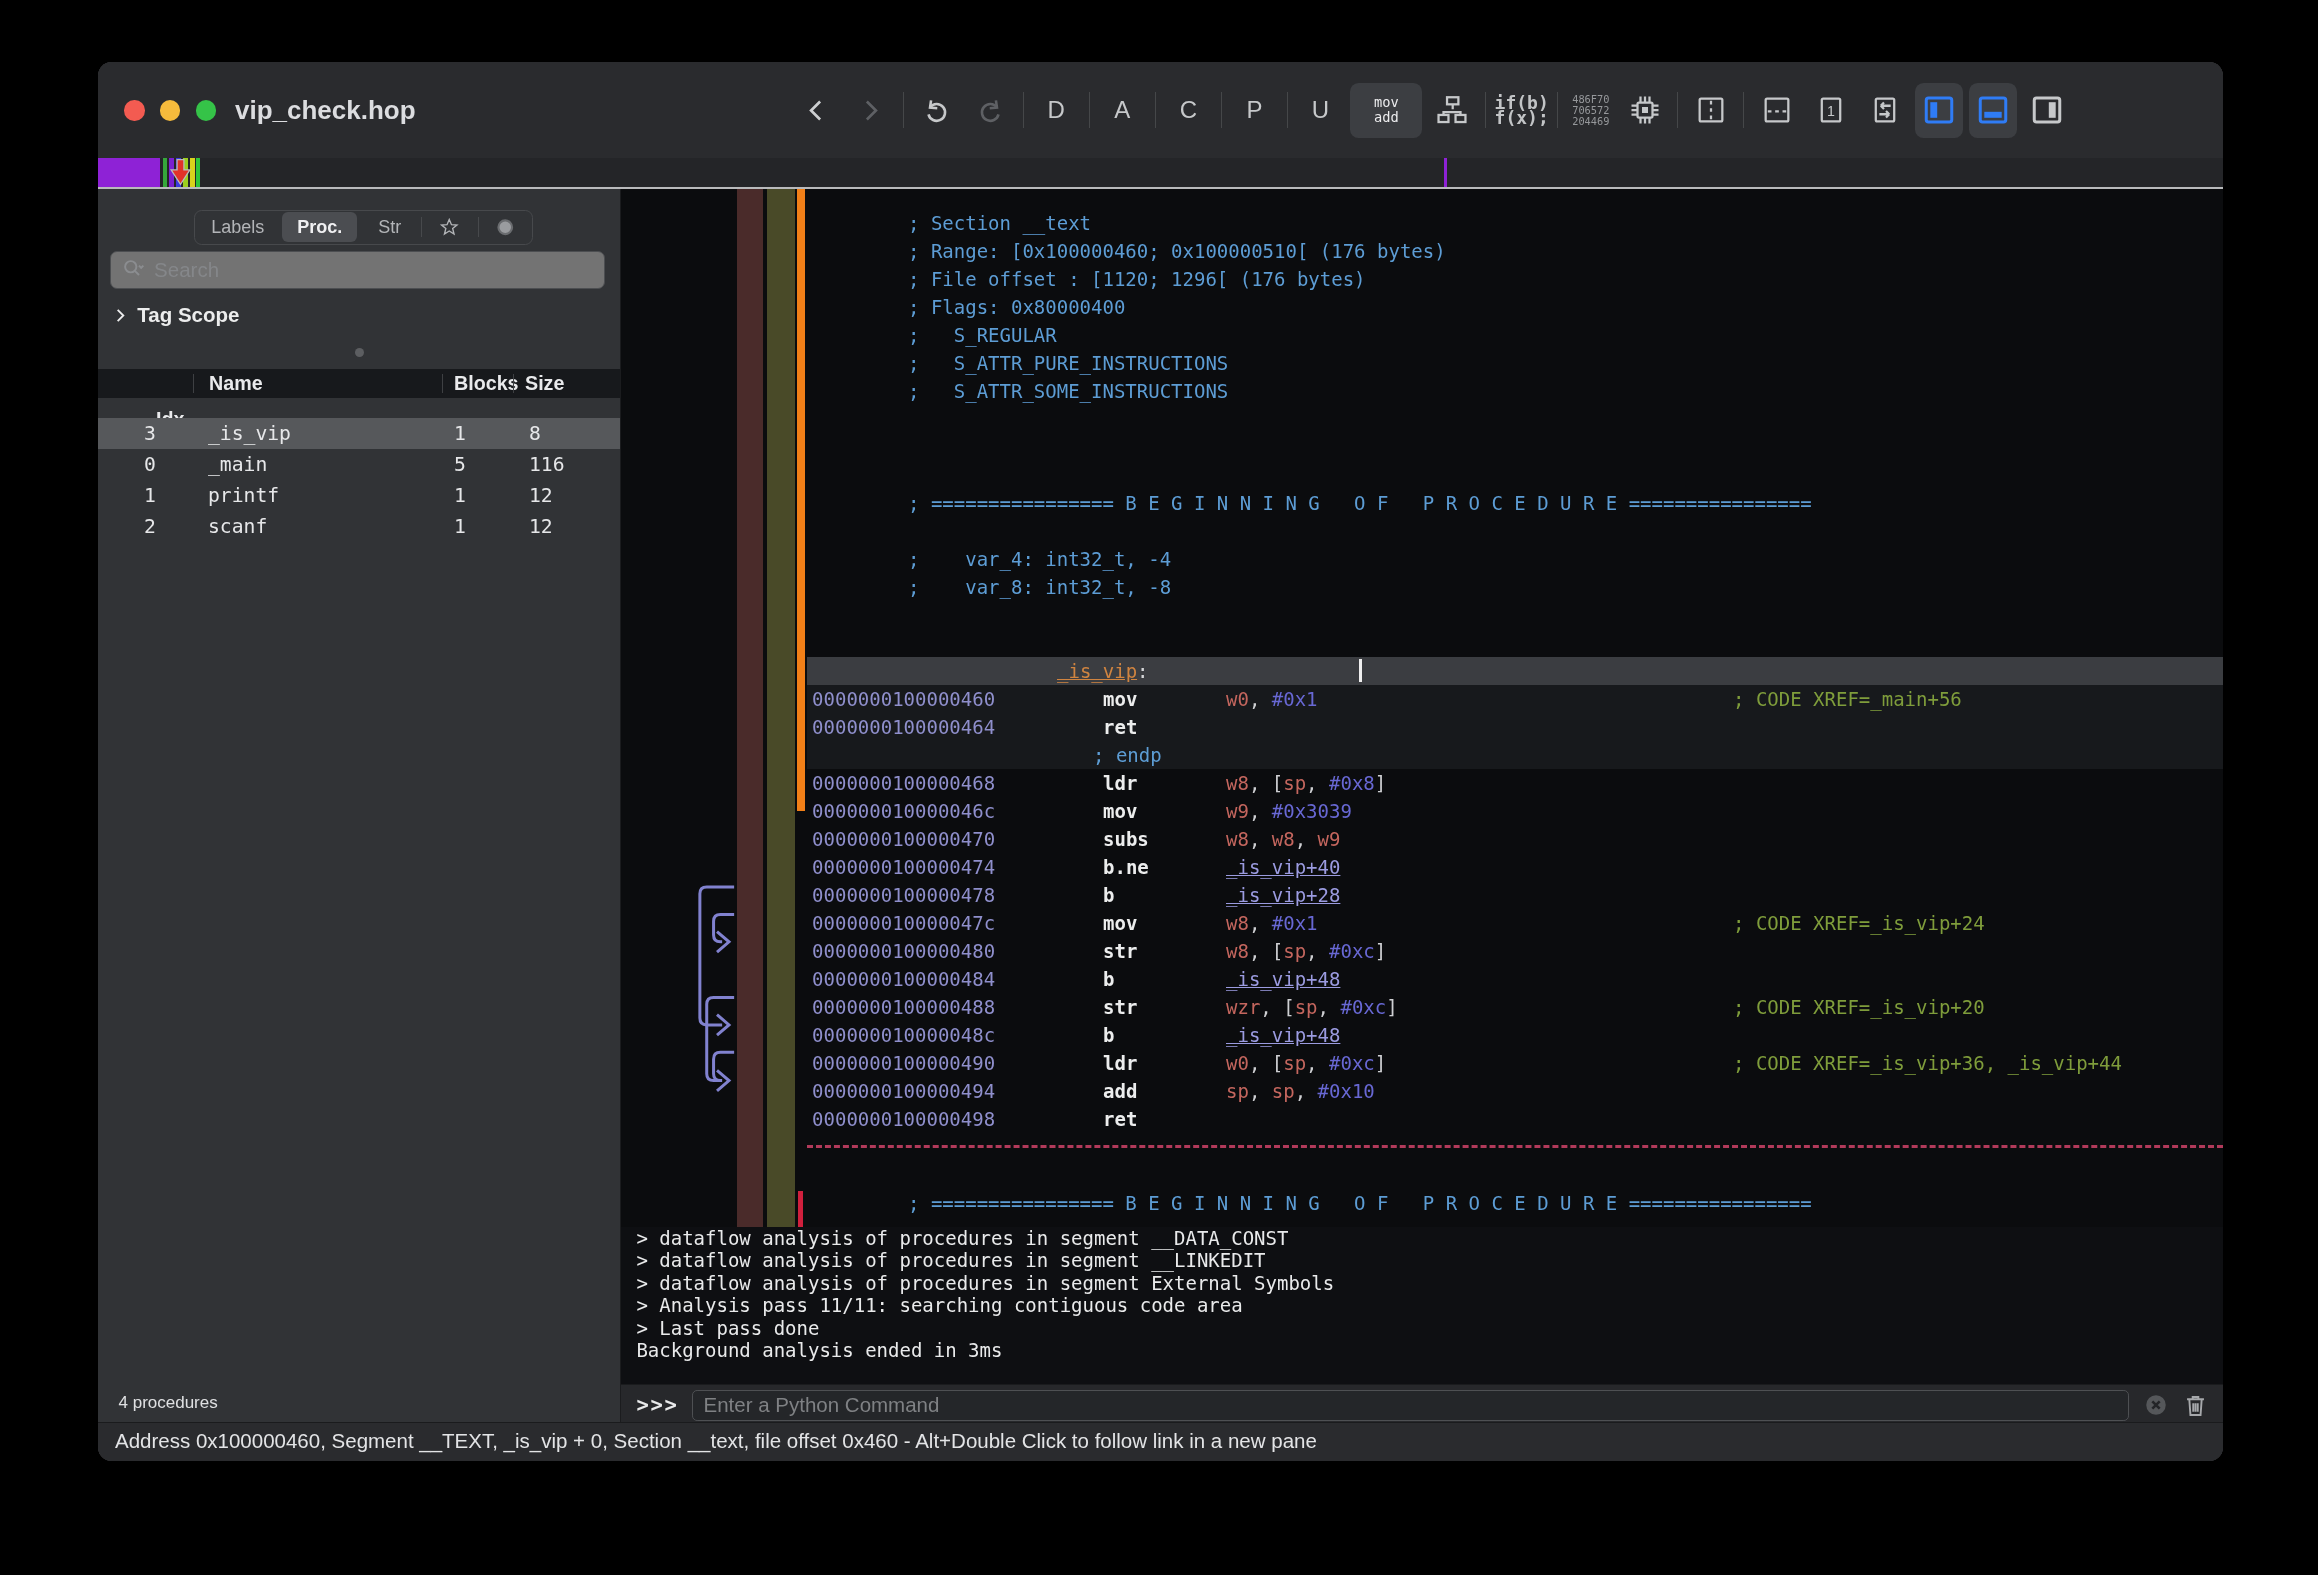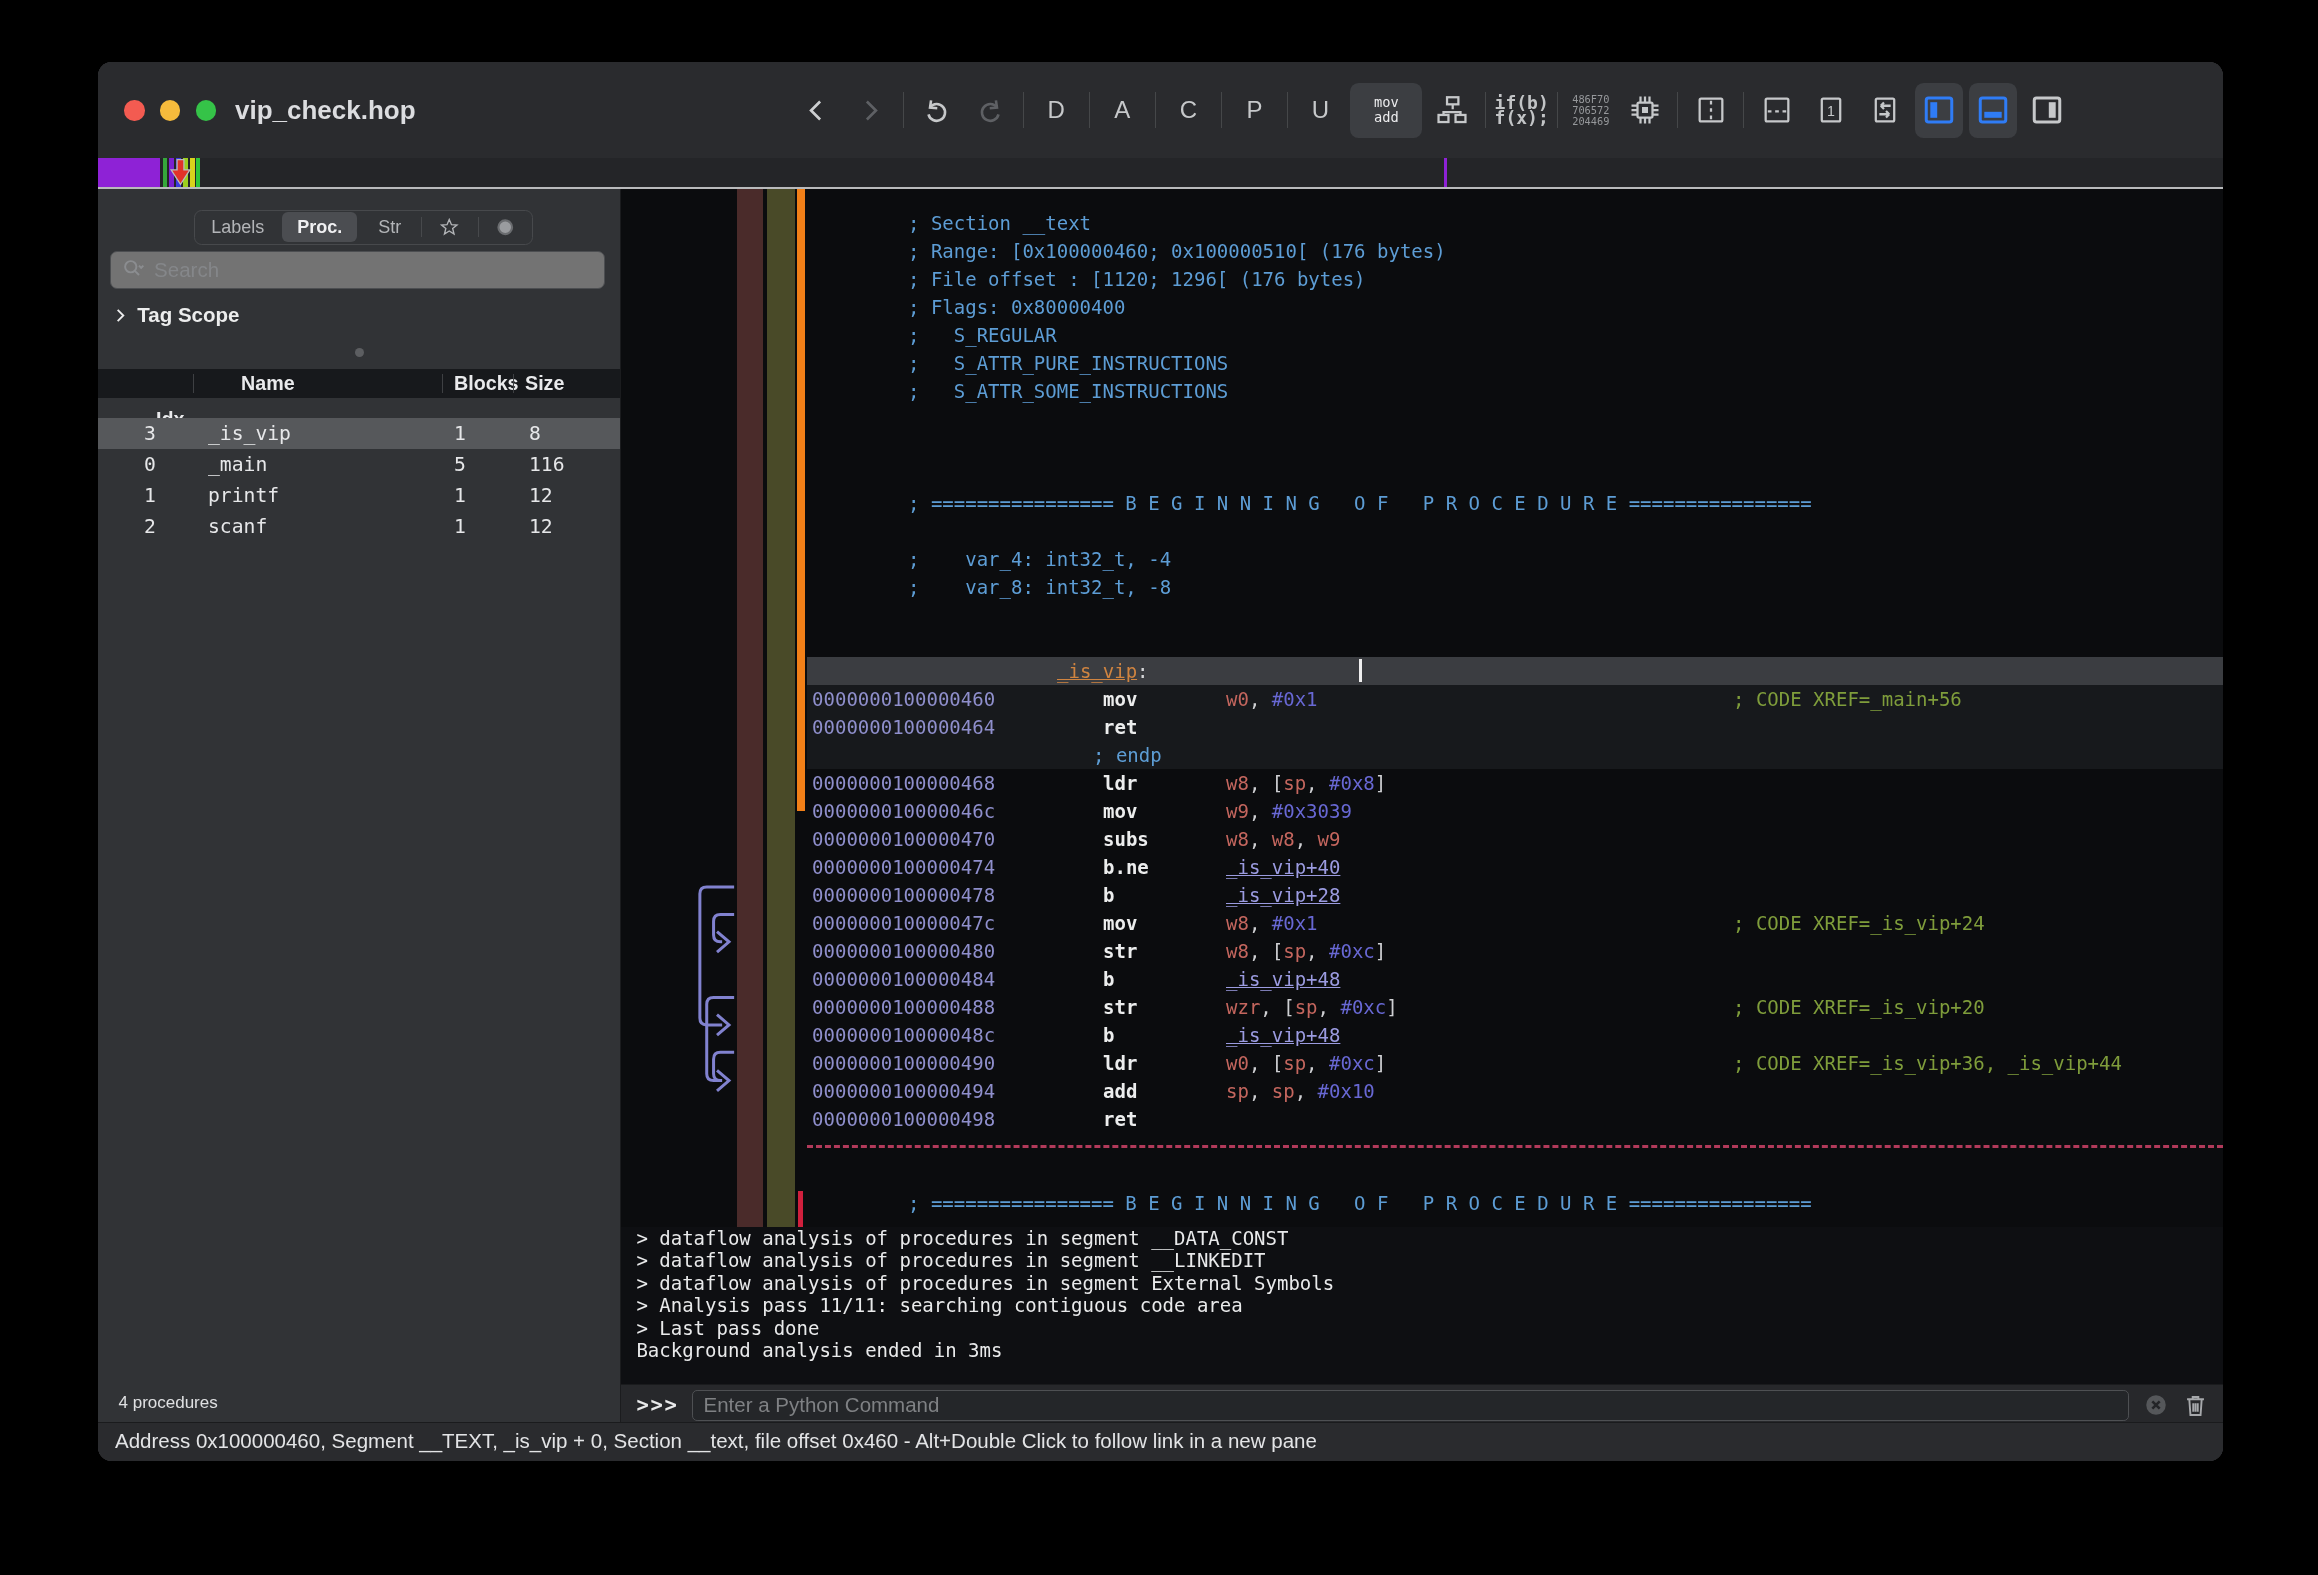--- a/index.html
+++ b/index.html
@@ -302,21 +302,21 @@
               <polyline points="8,4 16,12 8,20"></polyline>
             </svg>
         <span>Tag Scope</span>
       </div>
 
       <div class="dothandle"></div>
 
       <div class="thead">
         <span class="thcell" style="left:58px;margin-top:36px;">Idx</span>
         <span class="thsep" style="left:95px;"></span>
-        <span class="thcell" style="left:111px;margin-left:32px;">Name</span>
+        <span class="thcell" style="left:111px;">Name</span>
         <span class="thsep" style="left:344px;"></span>
         <span class="thcell" style="left:356px;">Blocks</span>
         <span class="thsep" style="left:415px;"></span>
         <span class="thcell" style="left:427px;">Size</span>
       </div>
       <div class="tbody" id="proc-rows">
             <div class="trow sel">
               <span class="tcell" style="left: 46px;">3</span>
               <span class="tcell" style="left: 110px;">_is_vip</span>
               <span class="tcell" style="left: 356px;">1</span>

